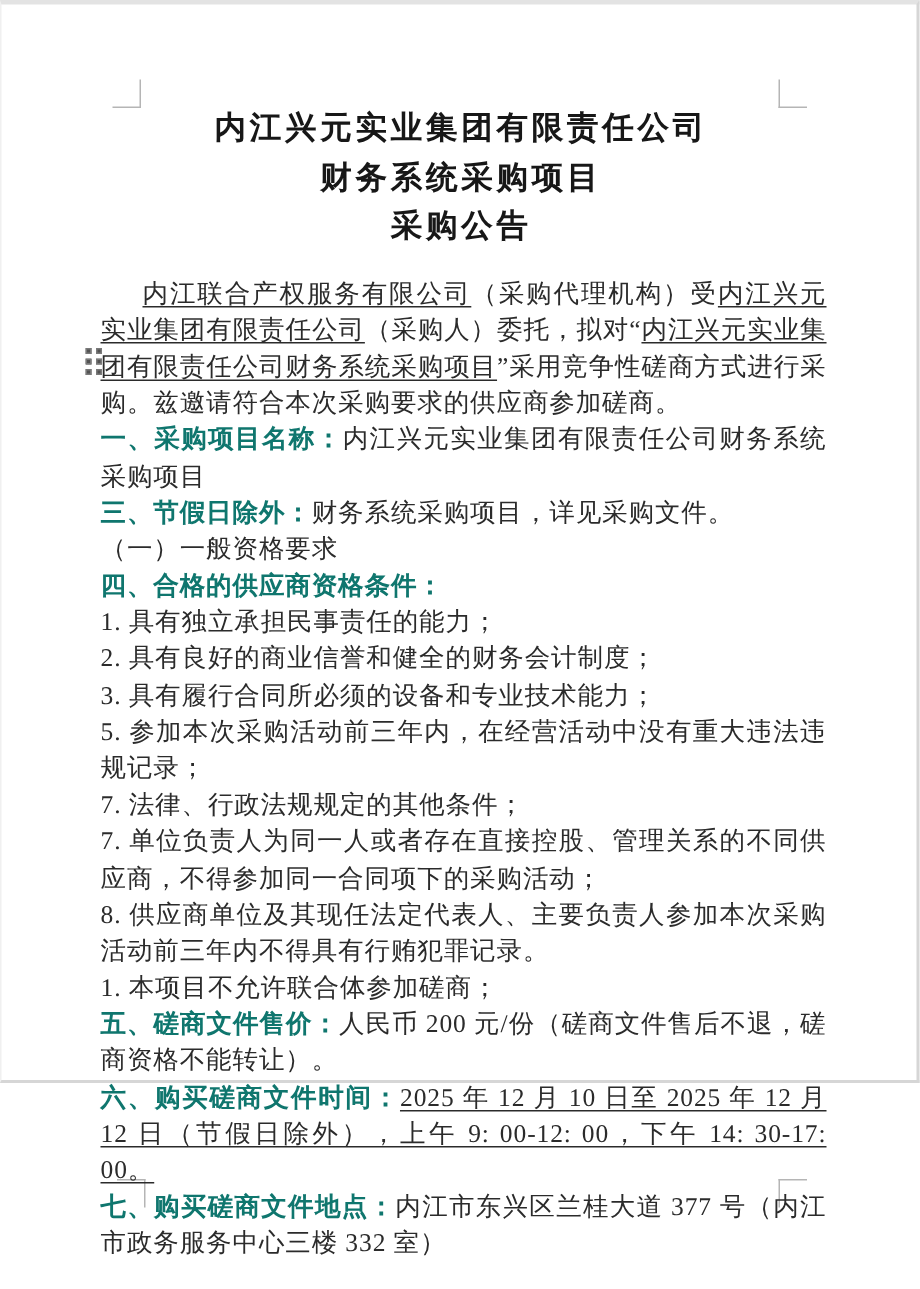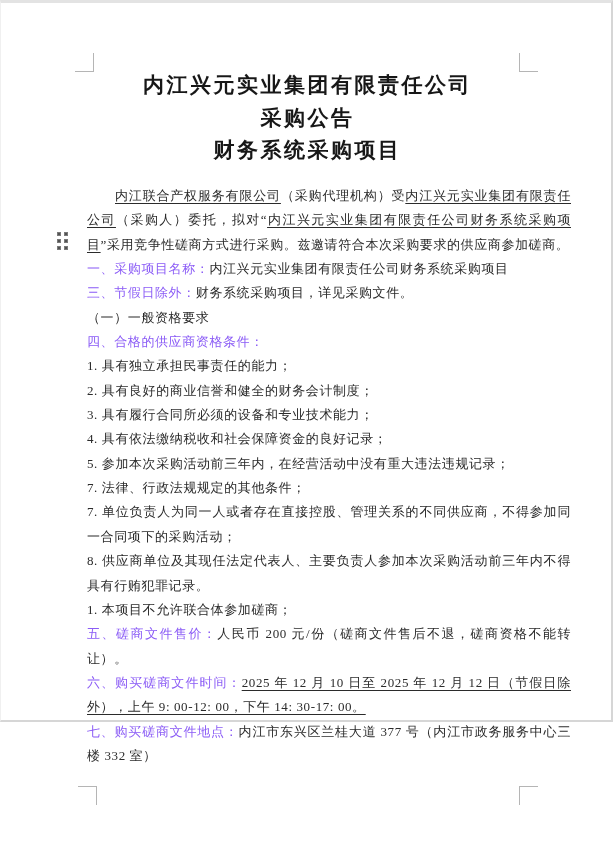--- a/index.html
+++ b/index.html
@@ -42,30 +42,29 @@
     text-align: center;
   }
   .title-line {
     font-size: 21px; line-height: 32.5px;
     font-weight: 700; color: #171717;
     letter-spacing: 2.5px;
   }
   
   .doc-body {
     position: absolute; left: 66px; top: 181px; width: 484px;
-    font-size: 13px; line-height: 24.35px;
+    font-size: 17px; line-height: 24.35px;
     color: #2b2b2b;
     letter-spacing: 0.6px;
     text-align: justify;
     text-justify: inter-character;
-    margin-left: 20px;
   }
   .doc-body p { margin: 0; }
   .doc-body p.indent { text-indent: 28px; }
-  .doc-body span.b { font-weight: 400; color: #8b5cf6; }
+  .doc-body span.b { font-weight: 700; color: #0f766e; }
   .doc-body span.u {
     text-decoration: underline;
     text-underline-offset: 3px;
     text-decoration-thickness: 1px;
   }
 </style>
 </head>
 <body>
 
 <div class="page">
@@ -79,34 +78,33 @@
     <i></i>
       <i></i>
       <i></i>
       <i></i>
       <i></i>
       <i></i>
   </div>
 
   <div class="title-block">
     <div class="title-line">内江兴元实业集团有限责任公司</div>
+    <div class="title-line">财务系统采购项目</div>
     <div class="title-line">采购公告</div>
-    <div class="title-line">财务系统采购项目</div>
   </div>
 
   <div class="doc-body" id="doc-body">
       <p class="indent"><span class="u">内江联合产权服务有限公司</span><span>（采购代理机构）受</span><span class="u">内江兴元实业集团有限责任公司</span><span>（采购人）委托，拟对“</span><span class="u">内江兴元实业集团有限责任公司财务系统采购项目</span><span>”采用竞争性磋商方式进行采购。兹邀请符合本次采购要求的供应商参加磋商。</span></p>
       <p><span class="b">一、采购项目名称：</span><span>内江兴元实业集团有限责任公司财务系统采购项目</span></p>
       <p><span class="b">三、节假日除外：</span><span>财务系统采购项目，详见采购文件。</span></p>
       <p><span>（一）一般资格要求</span></p>
       <p><span class="b">四、合格的供应商资格条件：</span></p>
       <p><span>1. 具有独立承担民事责任的能力；</span></p>
       <p><span>2. 具有良好的商业信誉和健全的财务会计制度；</span></p>
       <p><span>3. 具有履行合同所必须的设备和专业技术能力；</span></p>
-      <p><span>4. 具有依法缴纳税收和社会保障资金的良好记录；</span></p>
       <p><span>5. 参加本次采购活动前三年内，在经营活动中没有重大违法违规记录；</span></p>
       <p><span>7. 法律、行政法规规定的其他条件；</span></p>
       <p><span>7. 单位负责人为同一人或者存在直接控股、管理关系的不同供应商，不得参加同一合同项下的采购活动；</span></p>
       <p><span>8. 供应商单位及其现任法定代表人、主要负责人参加本次采购活动前三年内不得具有行贿犯罪记录。</span></p>
       <p><span>1. 本项目不允许联合体参加磋商；</span></p>
       <p><span class="b">五、磋商文件售价：</span><span>人民币 200 元/份（磋商文件售后不退，磋商资格不能转让）。</span></p>
       <p><span class="b">六、购买磋商文件时间：</span><span class="u">2025 年 12 月 10 日至 2025 年 12 月 12 日（节假日除外），上午 9: 00-12: 00，下午 14: 30-17: 00。</span></p>
       <p><span class="b">七、购买磋商文件地点：</span><span>内江市东兴区兰桂大道 377 号（内江市政务服务中心三楼 332 室）</span></p>
     </div>
 

